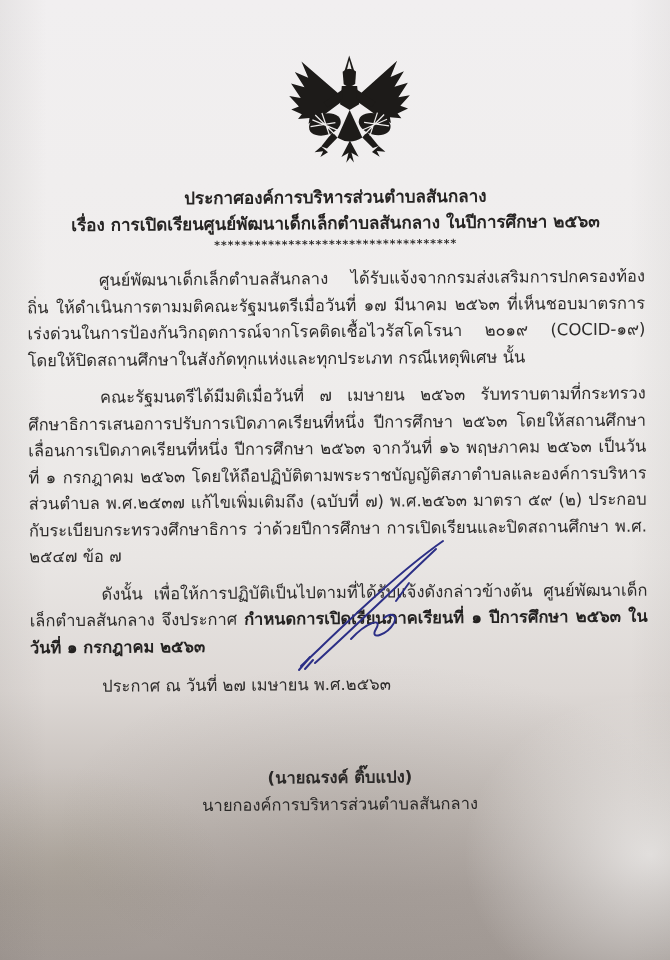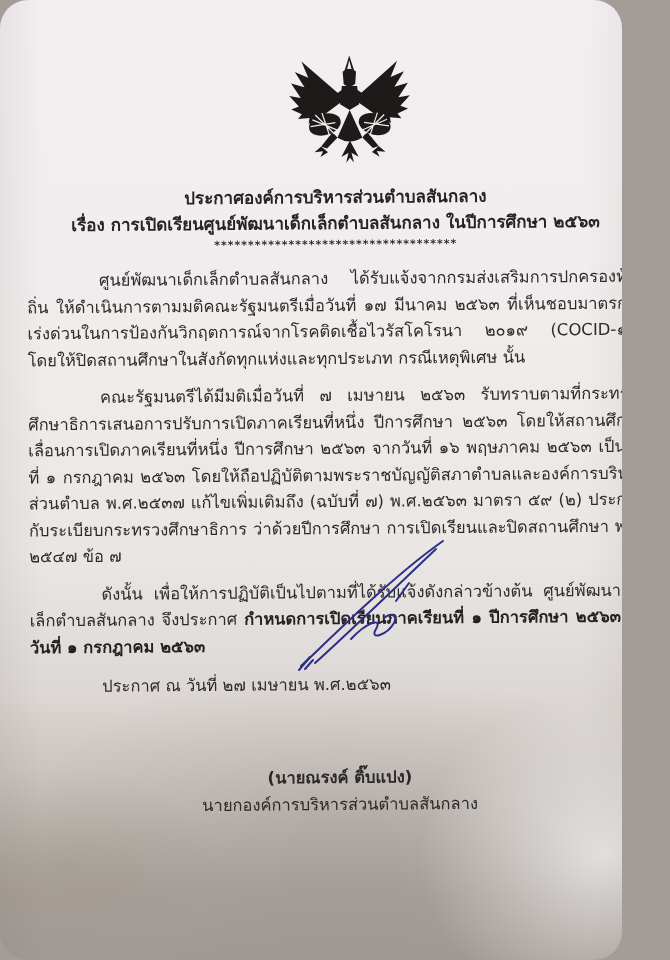--- a/index.html
+++ b/index.html
@@ -2,28 +2,27 @@
 <html><head>
 <meta charset="utf-8">
 <style>
   html,body{margin:0;padding:0;}
   body{
     width:670px;height:960px;overflow:hidden;
     font-family:"DejaVu Sans","Liberation Sans",sans-serif;
     background:#a49c97;
   }
   .photo{
-    position:relative;width:622px;height:960px;overflow:hidden;
+    position:relative;width:670px;height:960px;overflow:hidden;
     background:
       radial-gradient(ellipse 300px 260px at 97% 89%, rgba(255,255,255,0.62), rgba(255,255,255,0) 62%),
       radial-gradient(ellipse 220px 140px at 10% 90%, rgba(98,92,52,0.10), rgba(0,0,0,0) 70%),
       radial-gradient(ellipse 420px 220px at 55% 86%, rgba(70,62,58,0.10), rgba(0,0,0,0) 75%),
       linear-gradient(90deg, rgba(80,72,66,0.07), rgba(0,0,0,0) 7%, rgba(0,0,0,0) 94%, rgba(80,72,66,0.05)),
       linear-gradient(180deg,#f1eff0 0%,#efedec 38%,#e9e6e4 58%,#ddd8d5 72%,#c2bbb6 84%,#aaa29d 93%,#a19994 100%);
-    border-radius: 28px;
   }
   .content{
     position:absolute;left:0;top:0;width:670px;
     padding:0 24px 0 28px;box-sizing:border-box;
     transform:rotate(-0.45deg);
     color:#2d2b2a;
   }
   .emblem-wrap{margin:54px auto 0 auto;width:134px;height:116px;padding-left:30px;}
   .title{ text-align:center;font-weight:bold;font-size:17px;line-height:26px;color:#262423;}
   .title.first{margin-top:14px;}

